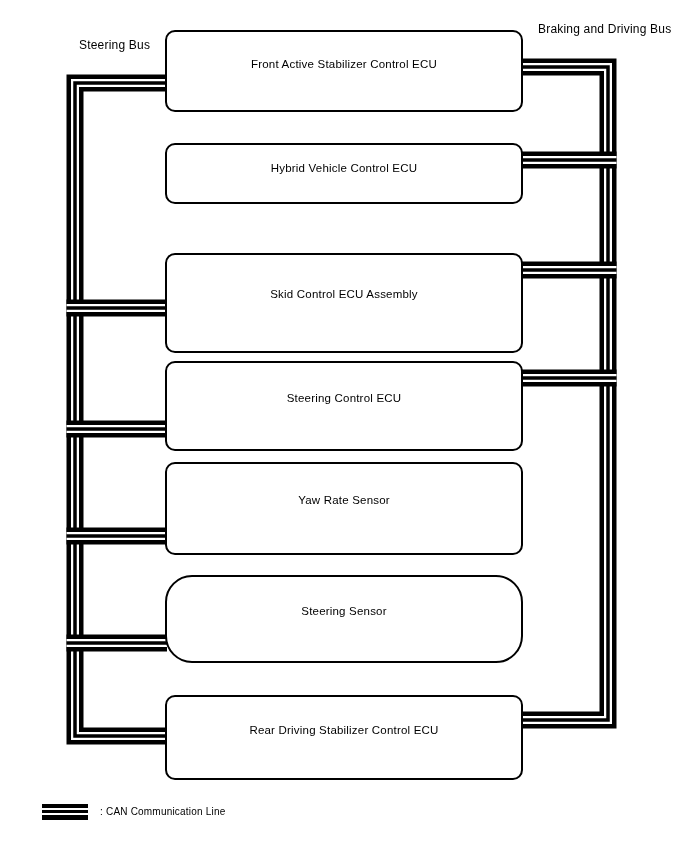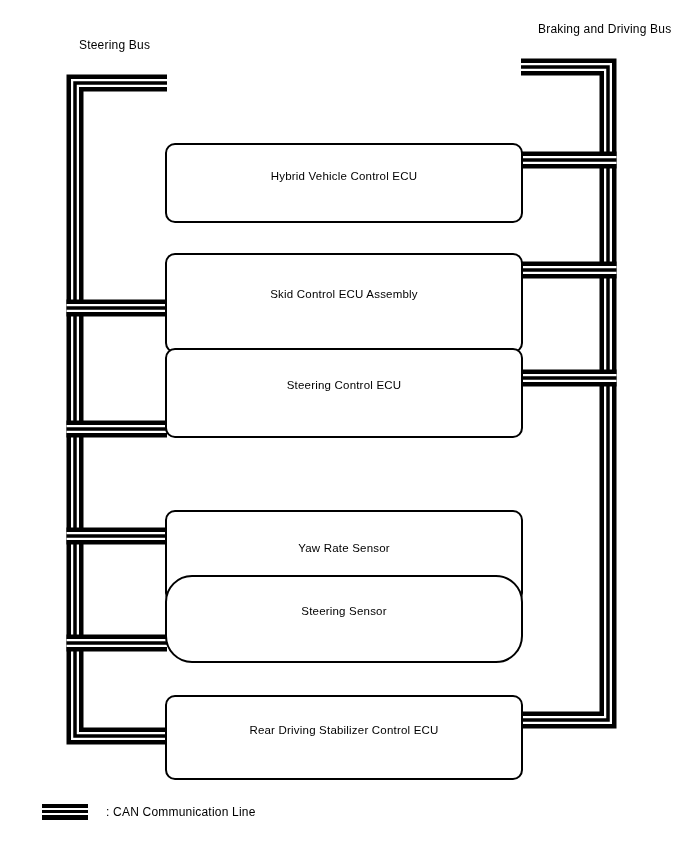--- a/index.html
+++ b/index.html
@@ -18,21 +18,21 @@
   }
   .bus-label{position:absolute;z-index:3;font-size:12px;white-space:nowrap;letter-spacing:.2px;text-align:center;}
   .bus-label.left{left:66px;top:38px;margin-left:13px;}
   .bus-label.right{left:538px;top:22px;}
   .legend{position:absolute;left:42px;top:803px;z-index:3;display:flex;align-items:center;}
   .legend-symbol{
     width:46px;height:16px;margin-top:1px;
     background:linear-gradient(to bottom,
       #000 0 4px, #fff 4px 6px, #000 6px 9.5px, #fff 9.5px 11.5px, #000 11.5px 16px);
   }
-  .legend-text{margin-left:18px;font-size:12px;white-space:nowrap;letter-spacing:.2px;}
+  .legend-text{margin-left:12px;font-size:10px;white-space:nowrap;letter-spacing:.2px;}
 </style>
 </head>
 <body>
 
 <div class="canvas">
 
   <svg class="net" width="688" height="852">
       <path d="M 167 83 H 75 V 736 H 167" fill="none" stroke="#000000" stroke-width="17" stroke-linecap="butt" stroke-linejoin="miter"></path>
       <path d="M 167 83 H 75 V 736 H 167" fill="none" stroke="#ffffff" stroke-width="8" stroke-linecap="butt" stroke-linejoin="miter"></path>
       <path d="M 167 83 H 75 V 736 H 167" fill="none" stroke="#000000" stroke-width="3.5" stroke-linecap="butt" stroke-linejoin="miter"></path>
@@ -58,30 +58,33 @@
       <path d="M 521 270 H 616.5" fill="none" stroke="#ffffff" stroke-width="8" stroke-linecap="butt" stroke-linejoin="miter"></path>
       <path d="M 521 270 H 616.5" fill="none" stroke="#000000" stroke-width="3.5" stroke-linecap="butt" stroke-linejoin="miter"></path>
       <path d="M 521 378 H 616.5" fill="none" stroke="#000000" stroke-width="17" stroke-linecap="butt" stroke-linejoin="miter"></path>
       <path d="M 521 378 H 616.5" fill="none" stroke="#ffffff" stroke-width="8" stroke-linecap="butt" stroke-linejoin="miter"></path>
       <path d="M 521 378 H 616.5" fill="none" stroke="#000000" stroke-width="3.5" stroke-linecap="butt" stroke-linejoin="miter"></path>
     </svg>
 
   <div class="bus-label left">Steering Bus</div>
   <div class="bus-label right">Braking and Driving Bus</div>
 
-  <div class="node" style="top: 143px; height: 80px;">
+  <div class="node" style="top: 30px; height: 82px;">
+    <span class="node-label">Front Active Stabilizer Control ECU</span>
+  </div>
+  <div class="node" style="top: 143px; height: 61px;">
     <span class="node-label">Hybrid Vehicle Control ECU</span>
   </div>
   <div class="node" style="top: 253px; height: 100px;">
     <span class="node-label">Skid Control ECU Assembly</span>
   </div>
-  <div class="node" style="top: 348px; height: 90px;">
+  <div class="node" style="top: 361px; height: 90px;">
     <span class="node-label">Steering Control ECU</span>
   </div>
-  <div class="node" style="top: 462px; height: 93px; margin-top: 48px;">
+  <div class="node" style="top: 462px; height: 93px;">
     <span class="node-label">Yaw Rate Sensor</span>
   </div>
   <div class="node" style="top: 575px; height: 88px; border-radius: 27px;">
     <span class="node-label">Steering Sensor</span>
   </div>
   <div class="node" style="top: 695px; height: 85px;">
     <span class="node-label">Rear Driving Stabilizer Control ECU</span>
   </div>
 
   <div class="legend">

